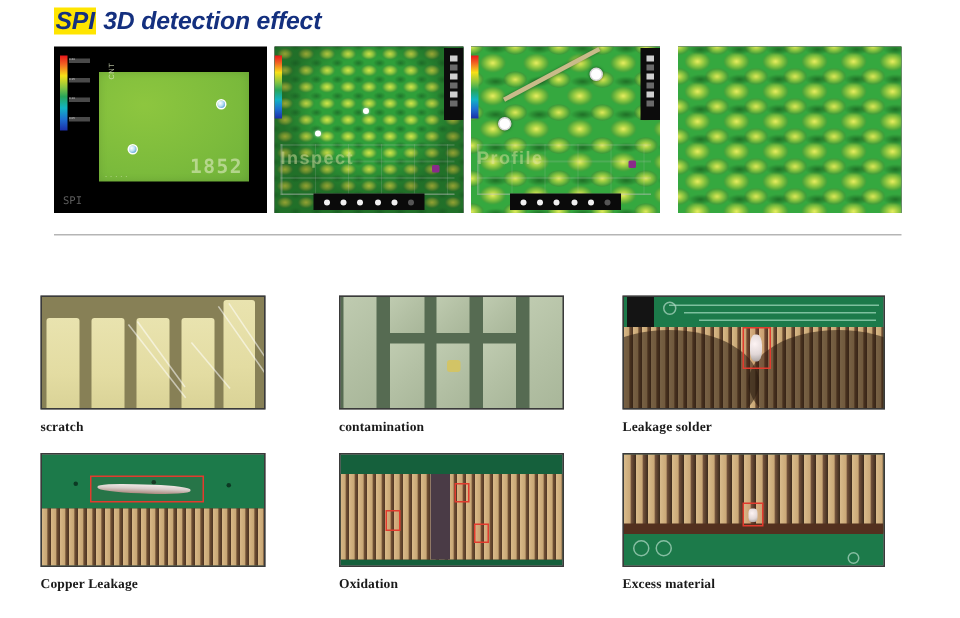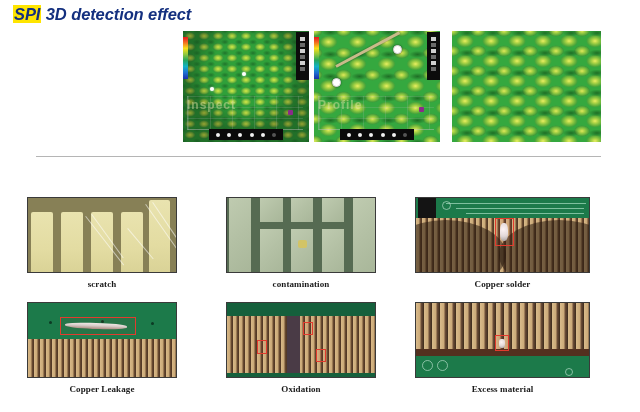--- a/index.html
+++ b/index.html
@@ -20,21 +20,21 @@
     font-weight: bold; font-style: italic;
     color: #14307f;
     font-size: 16.5px;
     letter-spacing: -0.1px;
     white-space: nowrap;
   }
   .heading .hl {
     background: #ffe500;
     padding: 0 1px;
   }
-  #heading-spi { left: 13px; top: 5px; }
+  #heading-spi { left: 36px; top: 5px; }
   #heading-ai  { left: 27px; top: 167px; }
 
   
   .divider {
     position: absolute;
     left: 36px; width: 565px; height: 1px;
     background: #b5b5b5;
   }
   #divider-mid { top: 156px; }
 
@@ -231,21 +231,20 @@
   .defect-cell { position: absolute; }
   .defect-img {
     position: absolute; left: 0; top: 0;
     width: 100%; height: 76px;
     border: 1px solid #3a3a3a;
     overflow: hidden;
     background: #888;
   }
   .defect-label {
     position: absolute; top: 82px; left: 0; width: 100%;
-    text-align: center;
     font-family: "Liberation Serif", serif;
     font-weight: bold;
     font-size: 9px;
     color: #1a1a1a;
     letter-spacing: .1px;
   }
 
   
   #cell-scratch        { left: 27px;  top: 0;   width: 150px; }
   #cell-contamination  { left: 226px; width: 150px; top: 0; }
@@ -346,20 +345,38 @@
 <body>
 
 <div class="page">
 
   <div class="heading" id="heading-spi">
     <span class="hl">SPI</span><span> 3D detection effect</span>
   </div>
 
   <div id="spi-row">
 
+    <div class="spi-panel" id="spi-panel-1">
+      <div class="colorbar" style="left:4px; top:6px; height:50px;"></div>
+      <div class="cb-ticks" style="left:10px; top:6px;">
+        <div class="cb-tick" style="top:2px;">0.20</div>
+        <div class="cb-tick" style="top:15px;">0.15</div>
+        <div class="cb-tick" style="top:28px;">0.10</div>
+        <div class="cb-tick" style="top:41px;">0.05</div>
+      </div>
+
+      <div id="p1-screen">
+        <div class="p1-lbl" style="left:6px; top:5px; transform:rotate(-90deg); transform-origin:0 0;">CNT</div>
+        <div class="p1-big" style="right:4px; bottom:2px;">1852</div>
+        <div class="p1-dot" style="left:78px; top:18px;"></div>
+        <div class="p1-dot" style="left:19px; top:48px;"></div>
+        <div class="p1-lbl" style="left:4px; bottom:1px;">. . . . .</div>
+      </div>
+      <div class="p1-corner" style="left:6px; bottom:4px;">SPI</div>
+    </div>
 
     <div class="spi-panel" id="spi-panel-2">
       <div class="paste-field tight"></div>
       <div class="paste-overlay tight"></div>
       <div class="ghost-graph"></div>
       <div class="ghost-text">Inspect</div>
       <div class="dot-marker" style="left:59px; top:41px;"></div>
       <div class="dot-marker" style="left:27px; top:56px;"></div>
       <div class="violet-marker" style="right:16px; top:79px;"></div>
       <div class="colorbar" style="left:0px; top:6px; height:42px;"></div>
@@ -463,21 +480,21 @@
         <div class="pcb-trace" style="left:30px; top:5px;  width:140px;"></div>
         <div class="pcb-trace" style="left:40px; top:10px; width:128px;"></div>
         <div class="pcb-trace" style="left:50px; top:15px; width:118px;"></div>
         <div class="pad-circle" style="left:26px; top:3px; width:9px; height:9px;"></div>
         <div class="dark-strip" style="left:2px; top:0; width:18px; height:20px; background:#141414;"></div>
         <div class="dark-sweep" style="left:-30px; top:22px; width:120px; height:70px;"></div>
         <div class="dark-sweep" style="right:-30px; top:22px; width:120px; height:70px;"></div>
         <div class="white-blob" style="left:84px; top:25px; width:8px; height:18px; border-radius:40%;"></div>
         <div class="red-box" style="left:79px; top:20px; width:19px; height:28px;"></div>
       </div>
-      <div class="defect-label">Copper solder</div>
+      <div class="defect-label">Leakage solder</div>
     </div>
 
     <div class="defect-cell" id="cell-copper-leakage">
       <div class="defect-img">
         <div class="pcb-green" style="inset:0;"></div>
         <div class="copper-fingers" style="left:0; top:36px; right:0; bottom:0;"></div>
         <div class="via-dot" style="left:21px; top:18px;"></div>
         <div class="via-dot" style="left:73px; top:17px;"></div>
         <div class="via-dot" style="left:123px;top:19px;"></div>
         <div class="silver-streak" style="left:37px; top:20px; width:62px; height:6px; transform:rotate(2deg);"></div>

